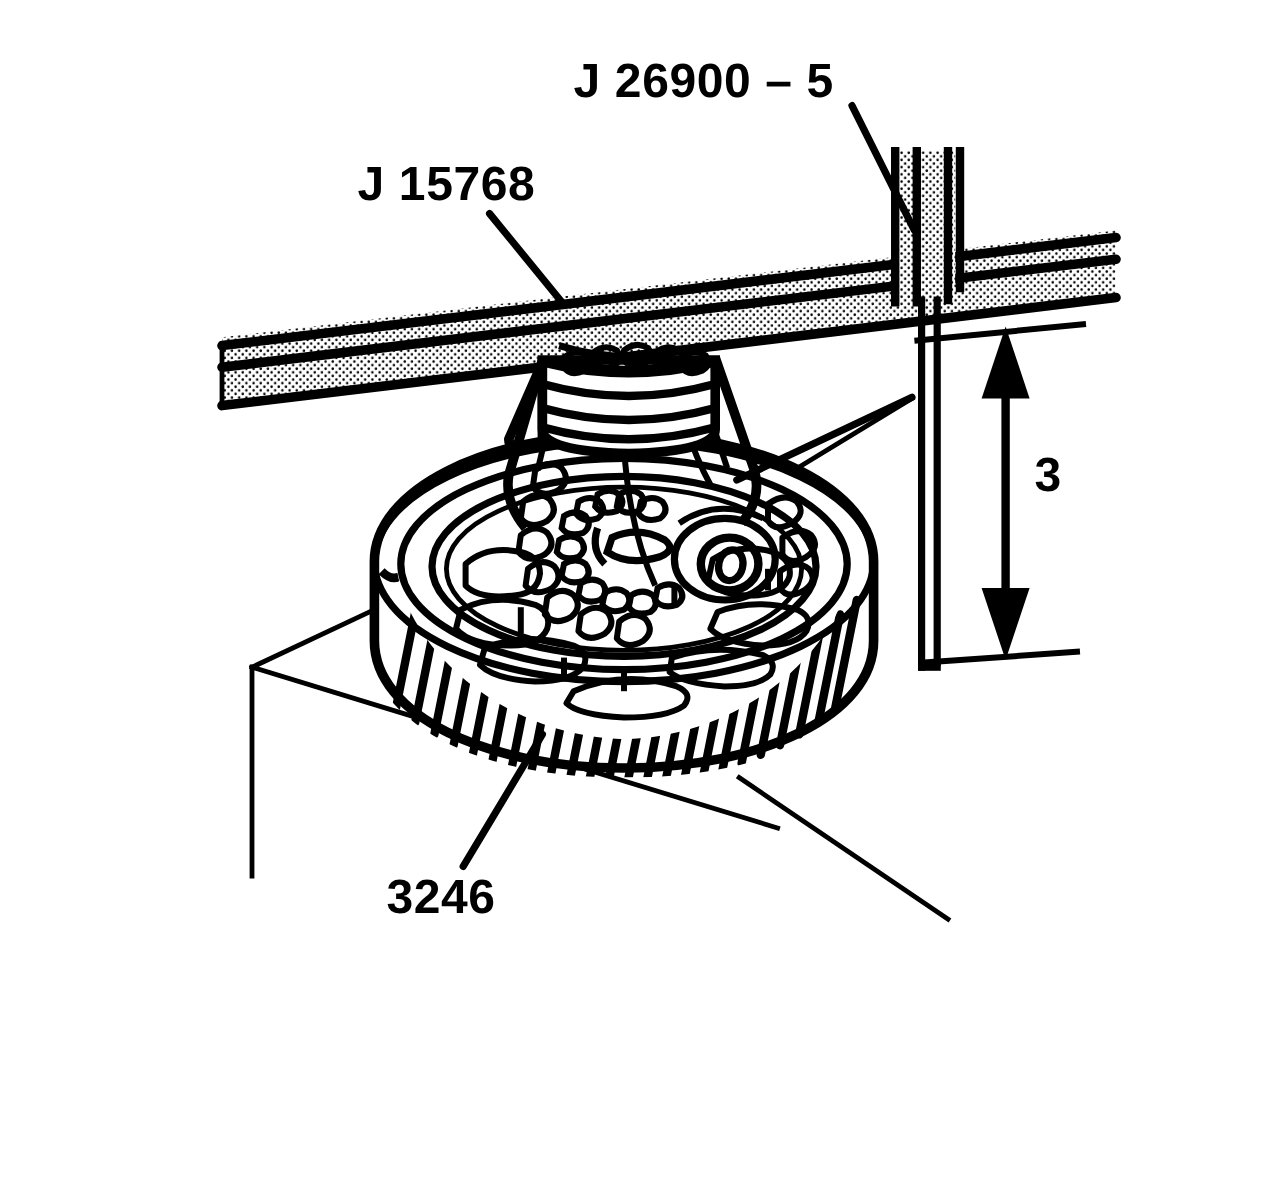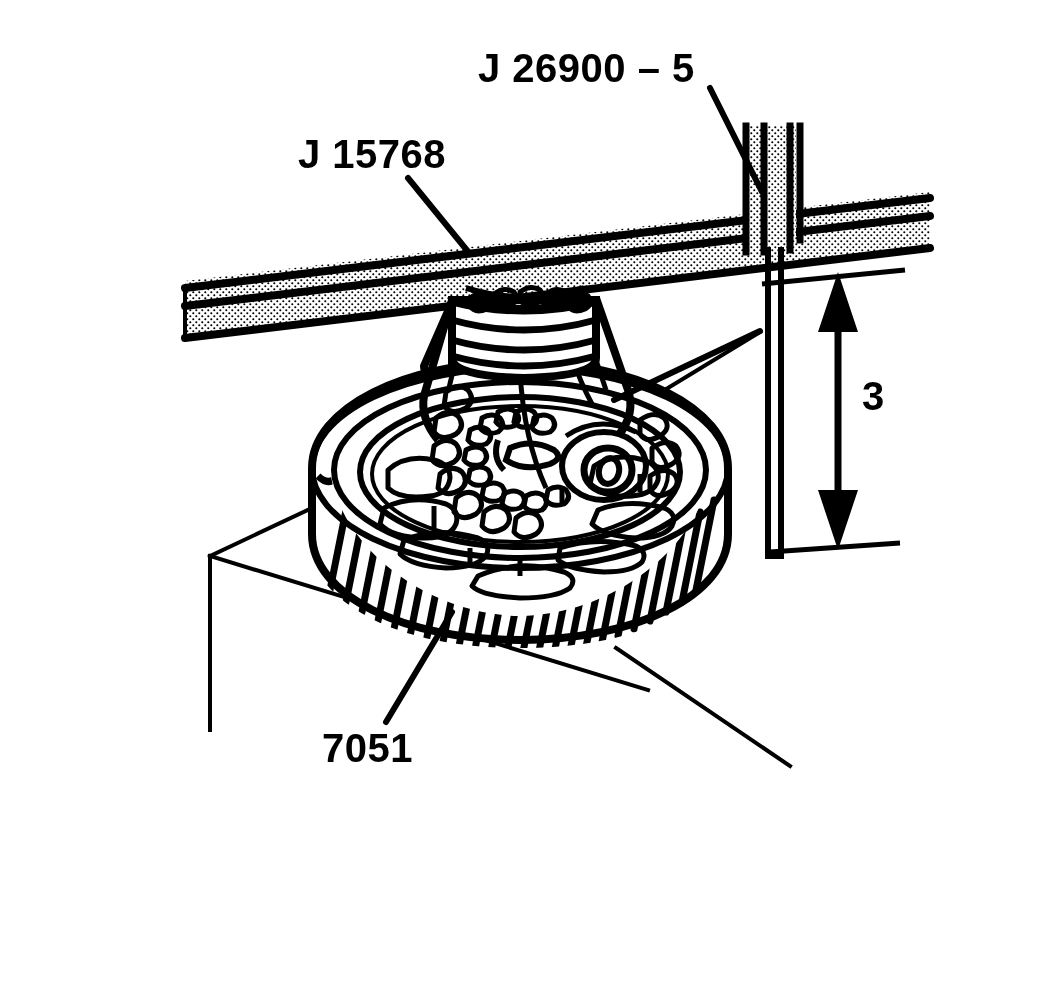--- a/index.html
+++ b/index.html
@@ -292,17 +292,17 @@
       <polygon points="838,272 818,332 858,332" fill="#000000"></polygon>
 
       <polygon points="838,550 818,490 858,490" fill="#000000"></polygon>
     </g>
   </svg>
 
   <div class="callout-text" id="label-j26900">J 26900 – 5</div>
 
   <div class="callout-text" id="label-j34673">J 15768</div>
 
-  <div class="callout-text" id="label-7051">7051</div>
+  <div class="callout-text" id="label-7051">3246</div>
 
   <div class="callout-text" id="label-dim-3">3</div>
 
 </div>
 
 </body></html>

